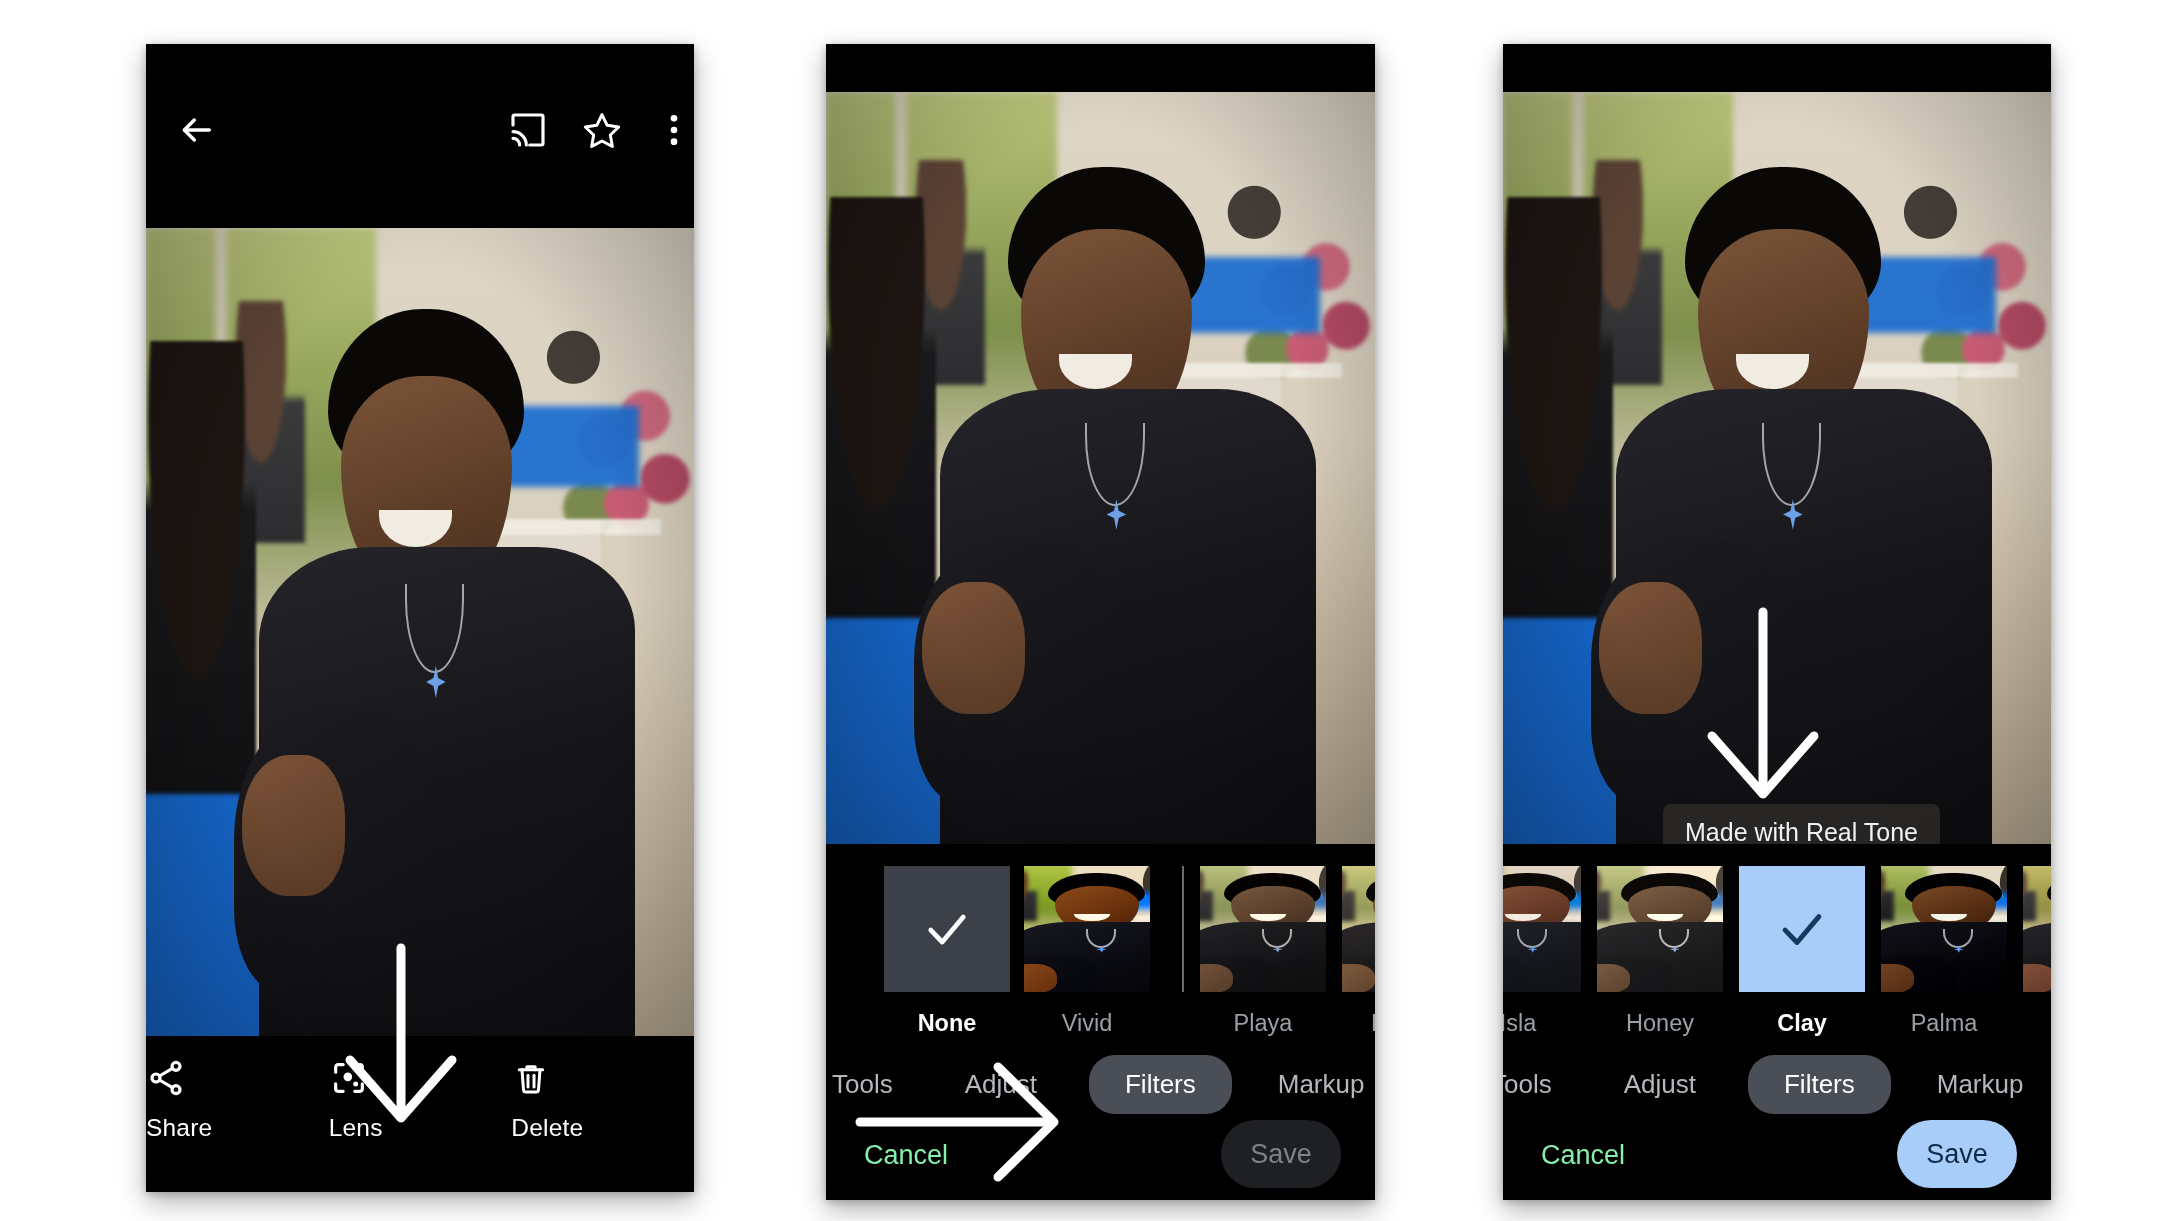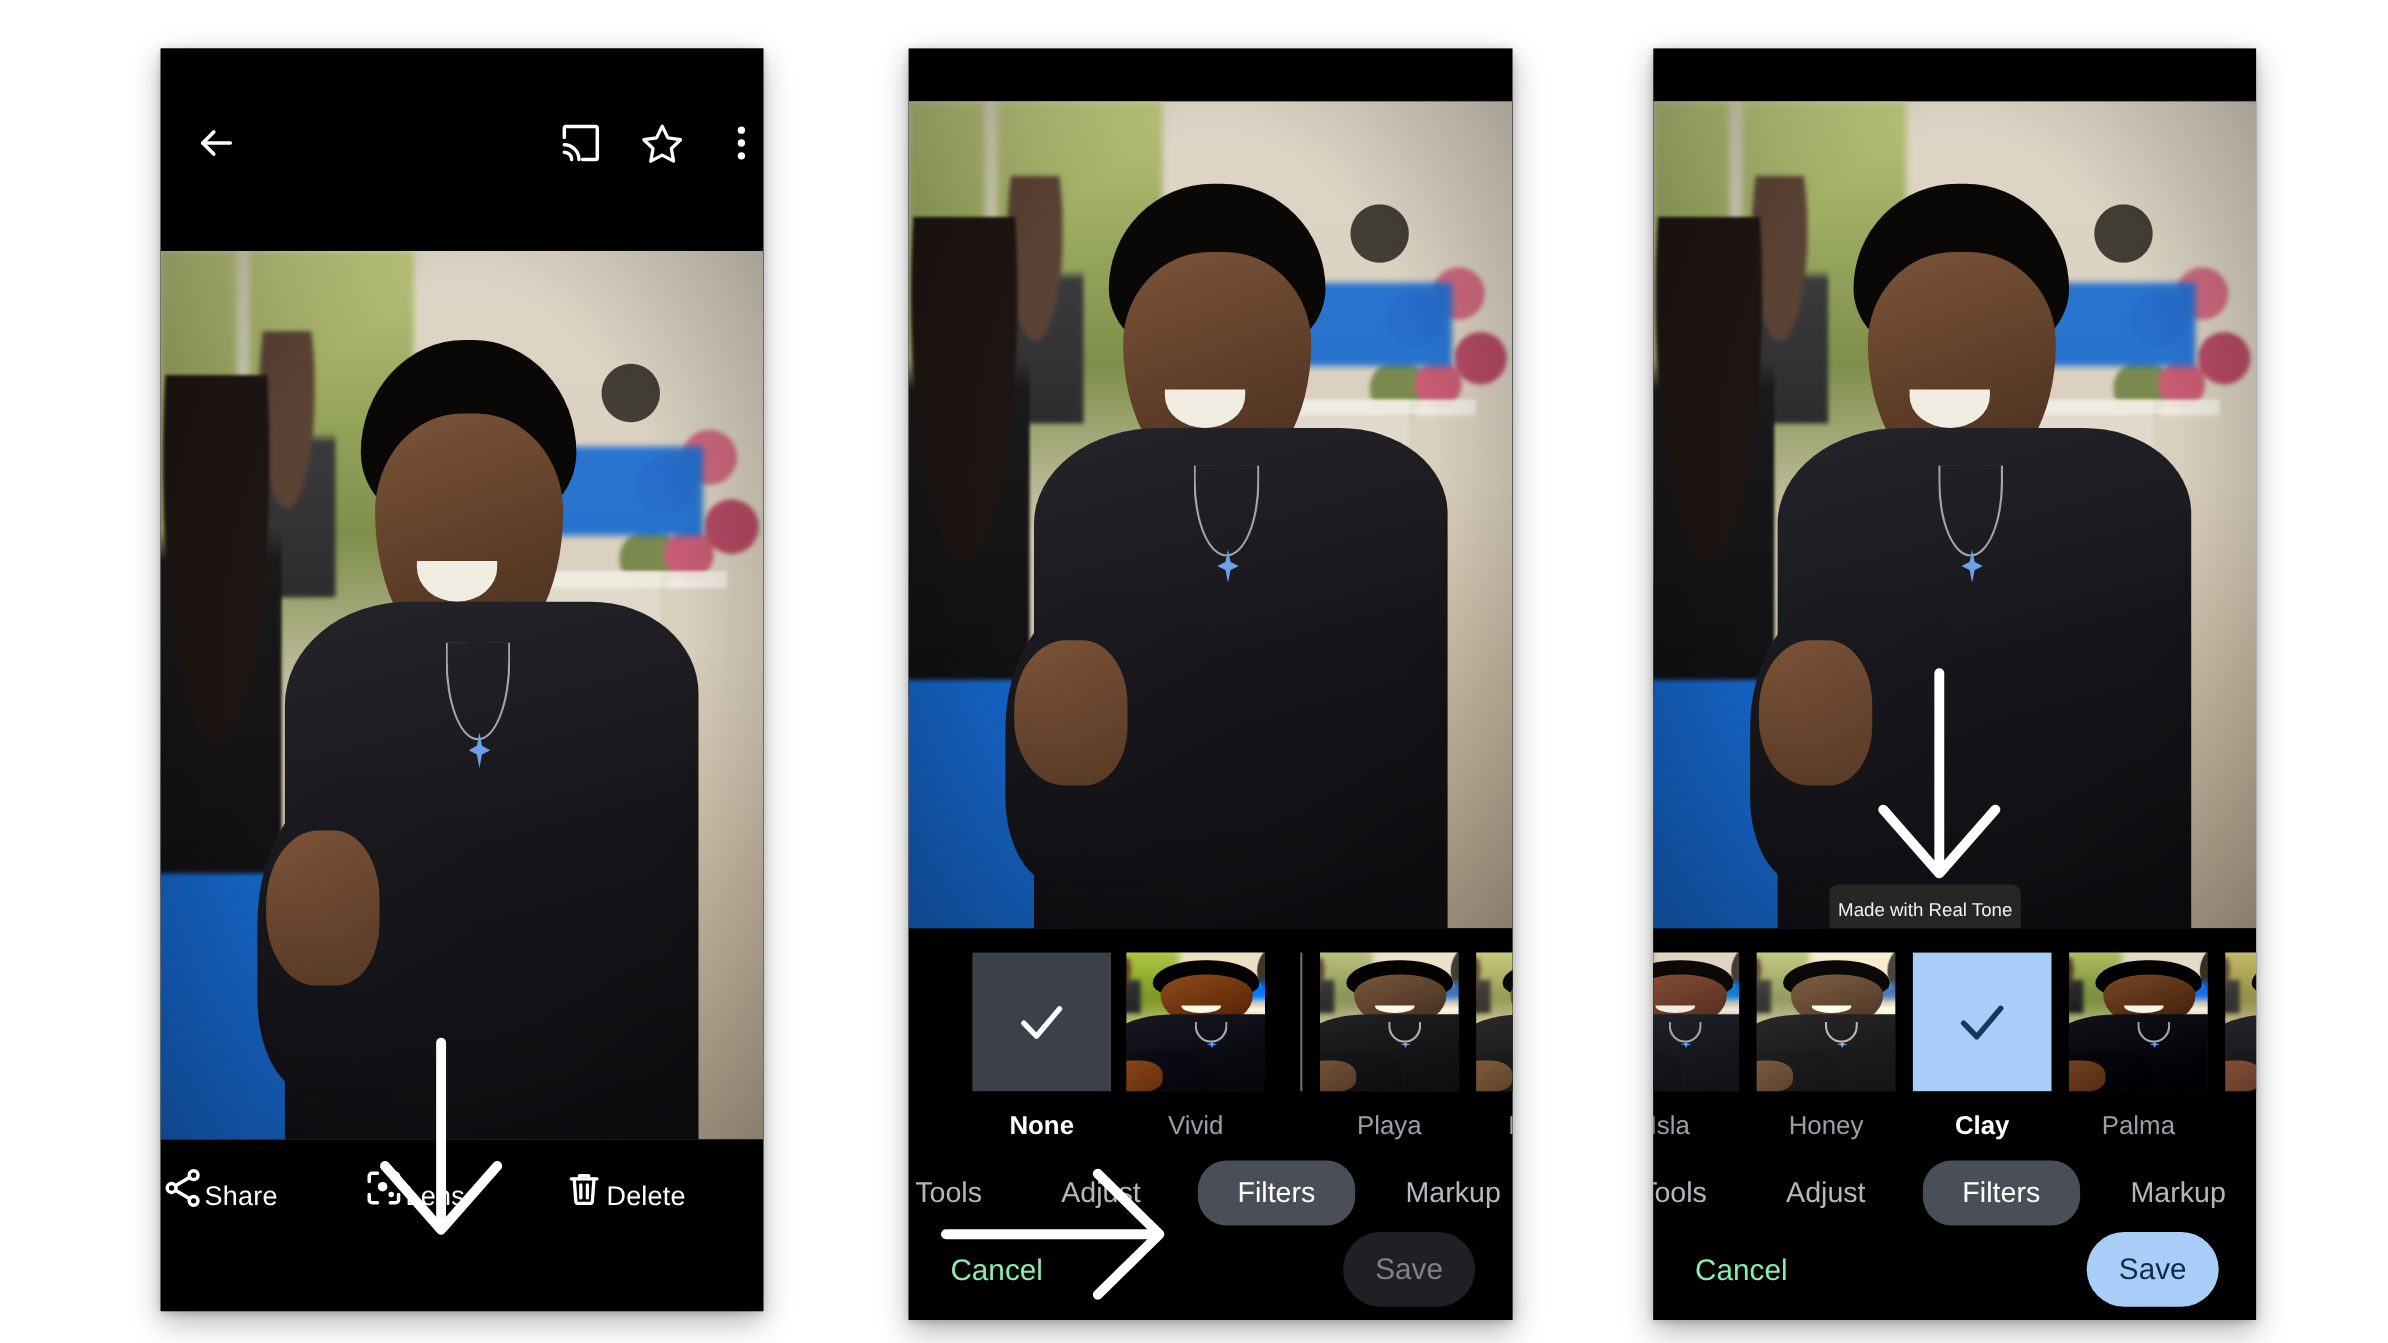--- a/index.html
+++ b/index.html
@@ -134,21 +134,21 @@
   .f-palma   { filter: contrast(1.18) saturate(1.1) brightness(.96); }
   .f-blush   { filter: sepia(.15) saturate(1.25) hue-rotate(-10deg); }
 
   
   .topbar { position:absolute; left:0; top:0; width:100%; height:184px; background:#000; }
   .icon-btn { position:absolute; cursor:pointer; }
   .svg-i { display:block; }
 
   .bottombar-1 { position:absolute; left:0; bottom:0; width:100%; height:156px; background:#000; }
   .actions { position:absolute; left:0; top:22px; width:100%; display:flex; }
-  .action { flex:1; display:flex; flex-direction:row; align-items:center; cursor:pointer; }
+  .action { flex:1; display:flex; flex-direction:column; align-items:flex-start; cursor:pointer; }
   .action .lbl { margin-top:16px; color:#fff; font-size:24.5px; letter-spacing:.2px; }
 
   
   .edit-sheet { position:absolute; left:0; bottom:0; width:100%; background:#000; }
   .filmstrip { position:absolute; left:0; width:100%; display:flex; align-items:flex-start; }
   .fs-item { display:flex; flex-direction:column; align-items:center; flex:0 0 auto; cursor:pointer; }
   .fs-thumb { width:126px; height:126px; overflow:hidden; position:relative; background:#222; }
   .fs-thumb .thumb-inner { position:absolute; left:-52%; top:-8%; width:215%; height:132%; }
   .fs-none { background:#3c4149; display:flex; align-items:center; justify-content:center; }
   .fs-sel  { background:#a8cdf9; display:flex; align-items:center; justify-content:center; }
@@ -170,21 +170,21 @@
   .save-btn {
     position:absolute; border-radius:34px; display:flex; align-items:center;
     justify-content:center; font-size:27px; cursor:pointer;
   }
   .save-disabled { background:#1f2023; color:#7e8389; }
   .save-enabled  { background:#a8cdf9; color:#0f2b49; }
 
   
   .tooltip {
     position:absolute; background:rgba(42,40,38,0.93); color:#f1f1f1;
-    font-size:17px; padding:14px 8px; border-radius:8px; white-space:nowrap;
+    font-size:25px; padding:14px 22px; border-radius:8px; white-space:nowrap;
   }
 
   
   .anno { position:absolute; pointer-events:none; }
 </style>
 </head>
 <body>
 
 <div class="stage">
 

